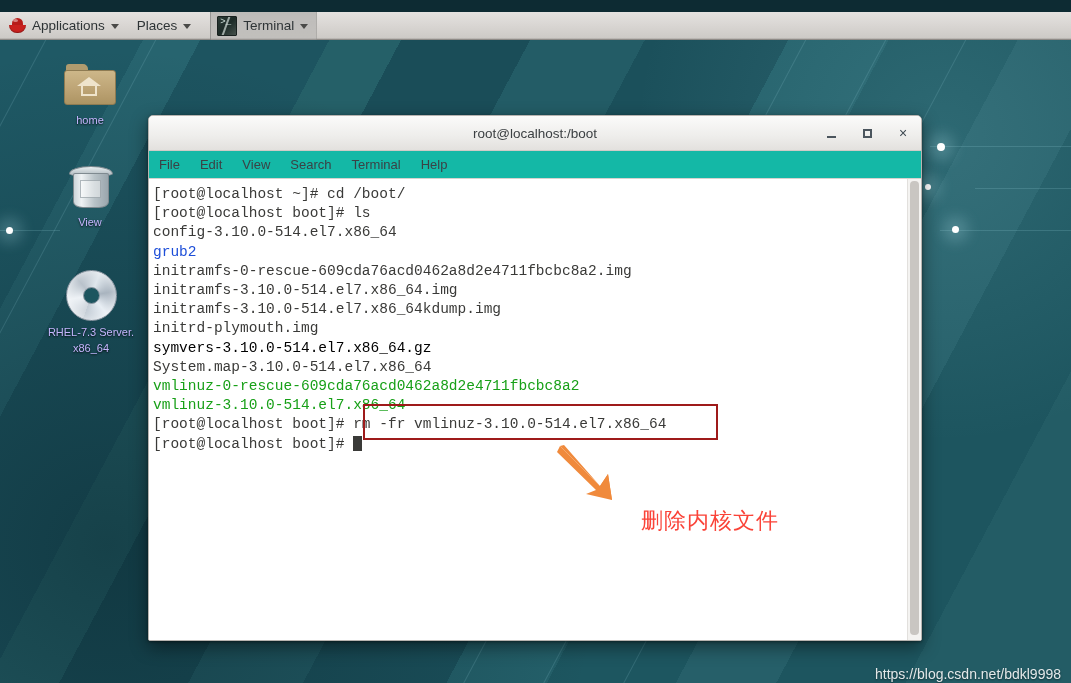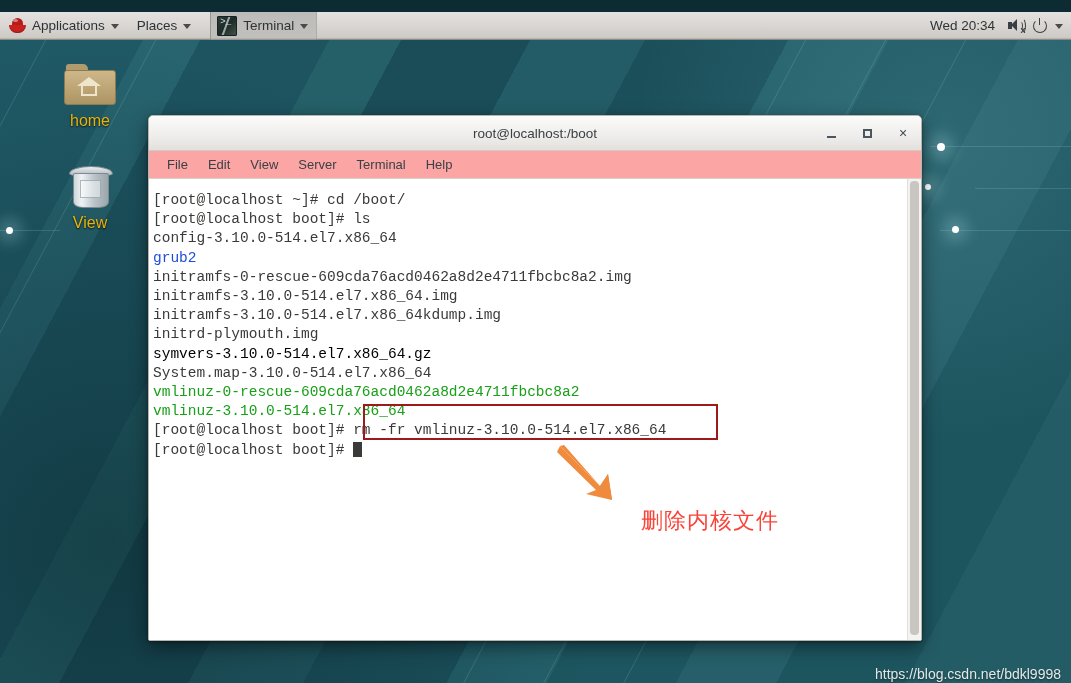--- a/index.html
+++ b/index.html
@@ -197,22 +197,22 @@
     position: absolute; left: 6.2px; top: 0px;
     width: 1.6px; height: 7px;
     background: #3a3f41;
   }
 
   
   .desk-icon {
     position: absolute;
     width: 110px;
     text-align: center;
-    color: #eab308;
-    font-size: 16px;
+    color: #c4b5fd;
+    font-size: 11px;
     text-shadow: 0 1px 2px rgba(0,0,0,0.85);
     cursor: default;
   }
   .desk-icon .label { margin-top: 5px; line-height: 15px; }
 
   
   #ico-home-art { position: relative; width: 52px; height: 44px; margin: 0 auto; }
   #ico-home-art .tab {
     position: absolute; left: 2px; top: 0;
     width: 22px; height: 8px;
@@ -319,39 +319,39 @@
     display: flex; align-items: center; justify-content: center;
     color: #3f4a52;
     font-size: 14px;
     cursor: default;
   }
   .win-btn .min-bar { width: 9px; height: 2px; background: #4b555d; margin-top: 7px; }
   .win-btn .max-sq  { width: 9px; height: 9px; border: 2px solid #4b555d; box-sizing: border-box; }
 
   #menubar {
     height: 27px;
-    background: #fca5a5;
+    background: #14b8a6;
     border-bottom: 1px solid #d6d2ce;
     display: flex;
     align-items: center;
-    padding-left: 8px;
+    padding-left: 0;
     gap: 0px;
   }
   .menu-item {
     font-size: 13px;
     color: #3b4145;
     padding: 3px 10px;
     cursor: default;
   }
 
   #term-body {
     position: relative;
     height: 462px;
     background: #ffffff;
-    padding: 12px 0 0 4px;
+    padding: 6px 0 0 4px;
     box-sizing: border-box;
     overflow: hidden;
   }
   #term-text {
     font-family: "Liberation Mono", "DejaVu Sans Mono", monospace;
     font-size: 14.5px;
     line-height: 19.2px;
     color: #3a3a38;
     white-space: pre;
     letter-spacing: 0px;
@@ -463,39 +463,20 @@
 
     <div id="taskbar-terminal">
       <div id="term-mini-icon">
         <span class="glyph">&gt;_</span>
         <span class="slash"></span>
       </div>
       <span>Terminal</span>
       <span class="panel-caret"></span>
     </div>
 
-    <div id="panel-right">
-      <span id="clock">Wed 20:34</span>
-      <span class="sys-icon">
-        <span id="spk">
-          <span class="body"></span>
-          <span class="cone"></span>
-          <span class="wave w1"></span>
-          <span class="wave w2"></span>
-          <span class="x">x</span>
-        </span>
-      </span>
-      <span class="sys-icon">
-        <span id="pwr">
-          <span class="ring"></span>
-          <span class="stem"></span>
-        </span>
-      </span>
-      <span class="panel-caret" style="margin-left:2px;"></span>
-    </div>
   </div>
 
   <div class="desk-icon" style="left:35px; top:52px;">
     <div id="ico-home-art">
       <div class="tab"></div>
       <div class="body"></div>
       <div class="roof"></div>
       <div class="wall"></div>
     </div>
     <div class="label">home</div>
@@ -503,41 +484,49 @@
 
   <div class="desk-icon" style="left:35px; top:152px;">
     <div id="ico-trash-art">
       <div class="lid"></div>
       <div class="can"></div>
       <div class="panel"></div>
     </div>
     <div class="label">View</div>
   </div>
 
+  <div class="desk-icon" style="left:32px; top:258px; width:118px;">
+    <div id="ico-disc-art">
+      <div class="disc"></div>
+      <div class="hole"></div>
+    </div>
+    <div class="label">RHEL-7.3 Server.</div>
+    <div class="label" style="margin-top:1px;">x86_64</div>
+  </div>
 
   <div id="term-window">
 
     <div id="titlebar">
       <span id="title-text">root@localhost:/boot</span>
       <div id="win-buttons">
         <span class="win-btn">
             <span class="min-bar"></span>
           </span>
         <span class="win-btn">
             <span class="max-sq"></span>
           </span>
         <span class="win-btn">×</span>
       </div>
     </div>
 
     <div id="menubar">
       <span class="menu-item">File</span>
       <span class="menu-item">Edit</span>
       <span class="menu-item">View</span>
-      <span class="menu-item">Server</span>
+      <span class="menu-item">Search</span>
       <span class="menu-item">Terminal</span>
       <span class="menu-item">Help</span>
     </div>
 
     <div id="term-body">
       <div id="term-text"><div><span>[root@localhost ~]# cd /boot/</span></div><div><span>[root@localhost boot]# ls</span></div><div><span>config-3.10.0-514.el7.x86_64</span></div><div><span class="c-blue">grub2</span></div><div><span>initramfs-0-rescue-609cda76acd0462a8d2e4711fbcbc8a2.img</span></div><div><span>initramfs-3.10.0-514.el7.x86_64.img</span></div><div><span>initramfs-3.10.0-514.el7.x86_64kdump.img</span></div><div><span>initrd-plymouth.img</span></div><div><span class="c-red">symvers-3.10.0-514.el7.x86_64.gz</span></div><div><span>System.map-3.10.0-514.el7.x86_64</span></div><div><span class="c-green">vmlinuz-0-rescue-609cda76acd0462a8d2e4711fbcbc8a2</span></div><div><span class="c-green">vmlinuz-3.10.0-514.el7.x86_64</span></div><div><span>[root@localhost boot]# rm -fr vmlinuz-3.10.0-514.el7.x86_64</span></div><div><span>[root@localhost boot]# </span><span class="cursor-blk"></span></div></div>
       <div id="term-scrollbar">
         <div id="term-scroll-thumb"></div>
       </div>
     </div>

